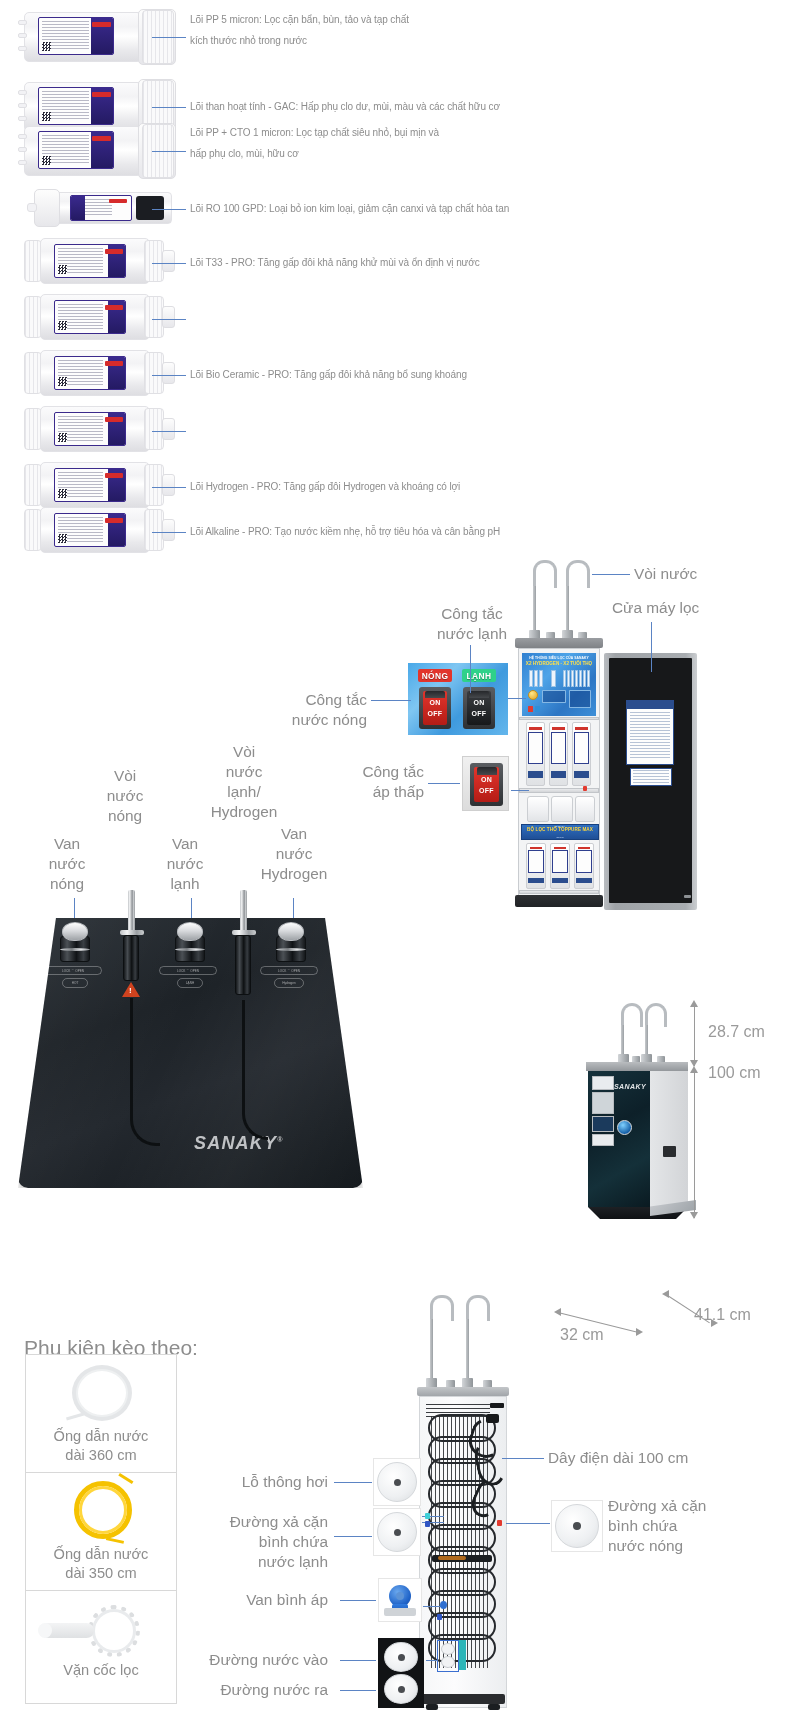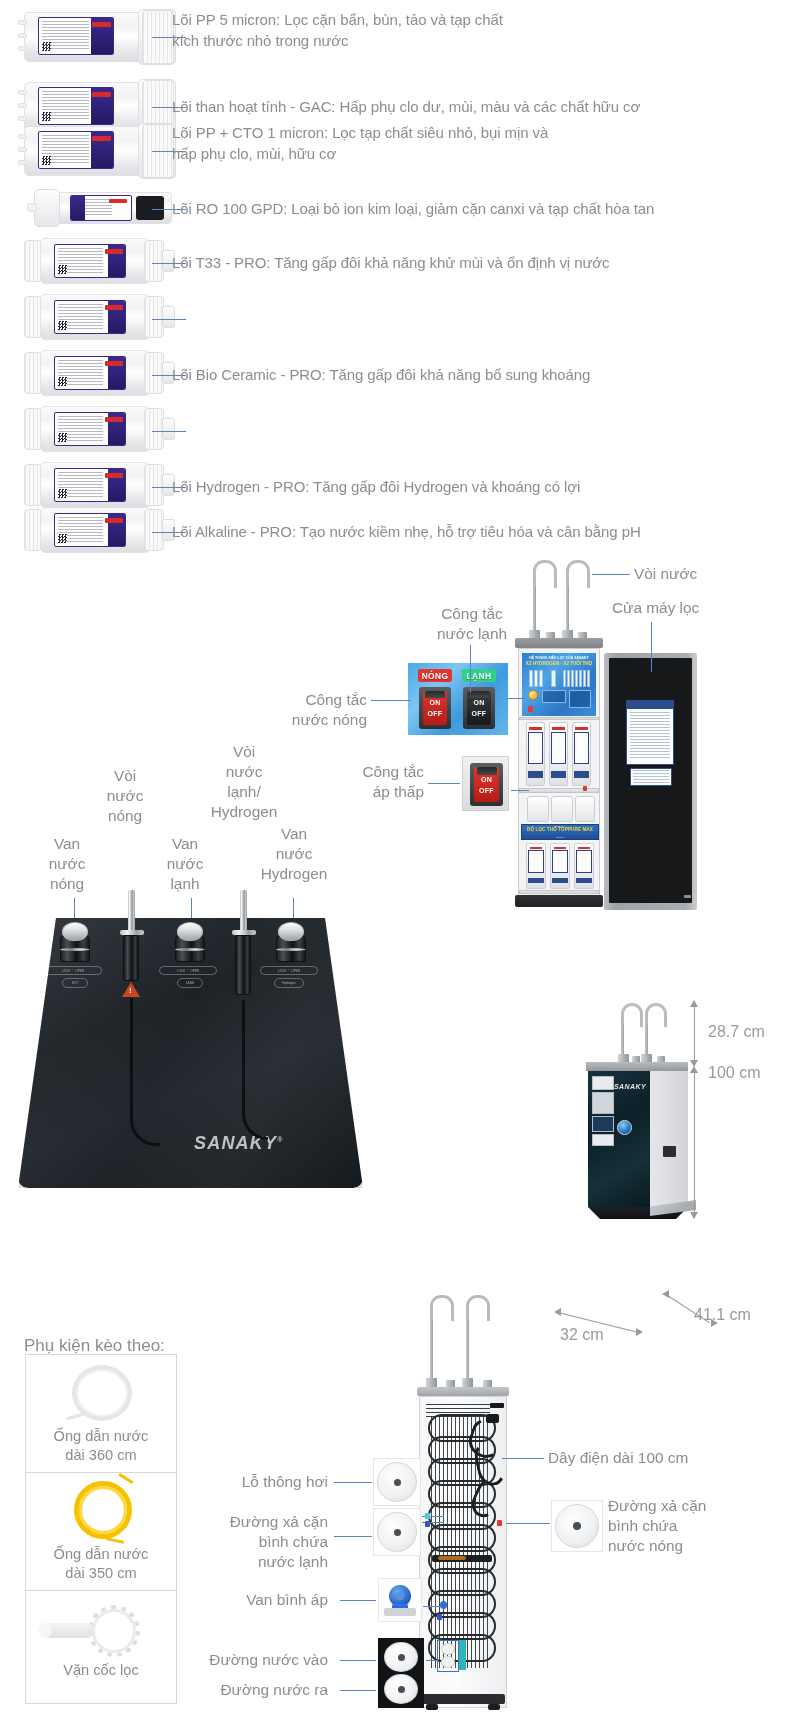--- a/index.html
+++ b/index.html
@@ -9,22 +9,22 @@
     font-family: "Liberation Sans", sans-serif;
     color: #8a8a8a;
     position: relative;
     overflow: hidden;
   }
   .stage { position: relative; width: 800px; height: 1716px; }
 
   
   .filter-row { position: absolute; left: 0; width: 800px; height: 52px; }
   .filter-desc {
-    position: absolute; left: 172px; top: 0;
-    font-size: 15px; line-height: 21px; color: #8d8d8d;
+    position: absolute; left: 190px; top: 0;
+    font-size: 10px; line-height: 21px; color: #8d8d8d;
     letter-spacing: -0.1px; white-space: pre-line;
   }
   .lead-line {
     position: absolute; height: 1px; background: #5b84c4;
   }
 
   
   .cart { position: absolute; }
   .cart-body {
     position: absolute; border-radius: 5px;
@@ -228,21 +228,21 @@
   .mm-dark { position: absolute;
     background: linear-gradient(150deg,#16323c 0%,#0d2029 40%,#143039 70%,#0a1a21 100%); }
   .mm-light { position: absolute; background: linear-gradient(90deg,#e4e6e8,#d2d4d7); }
   .mm-cap { position: absolute; background: linear-gradient(180deg,#b9bcbf,#93979b); }
   .mm-btn { position: absolute; border-radius: 50%;
     background: radial-gradient(circle at 38% 32%,#7fd0ff,#1560a8 70%,#0d3f74);
     border: 1.3px solid #d9dde0; }
   .mm-ctrl { position: absolute; background: #e9ecef; border: .6px solid #b8bcc0; }
 
   
-  .acc-title { position: absolute; font-size: 17px; color: #8d8d8d; }
+  .acc-title { position: absolute; font-size: 21px; color: #8d8d8d; }
   .acc-box { position: absolute; border: 1px solid #d8d8d8; background: #fff; }
   .acc-cell { position: relative; border-bottom: 1px solid #d8d8d8; }
   .acc-cell:last-child { border-bottom: none; }
   .acc-cap { position: absolute; left: 0; right: 0; text-align: center;
     font-size: 14.6px; line-height: 19px; color: #8d8d8d; white-space: pre-line; }
 
   
   .rear { position: absolute; }
   .rear-body { position: absolute; background: linear-gradient(90deg,#f6f7f8,#fcfcfd 40%,#eceef0);
     border: 1px solid #d3d6d9; }

